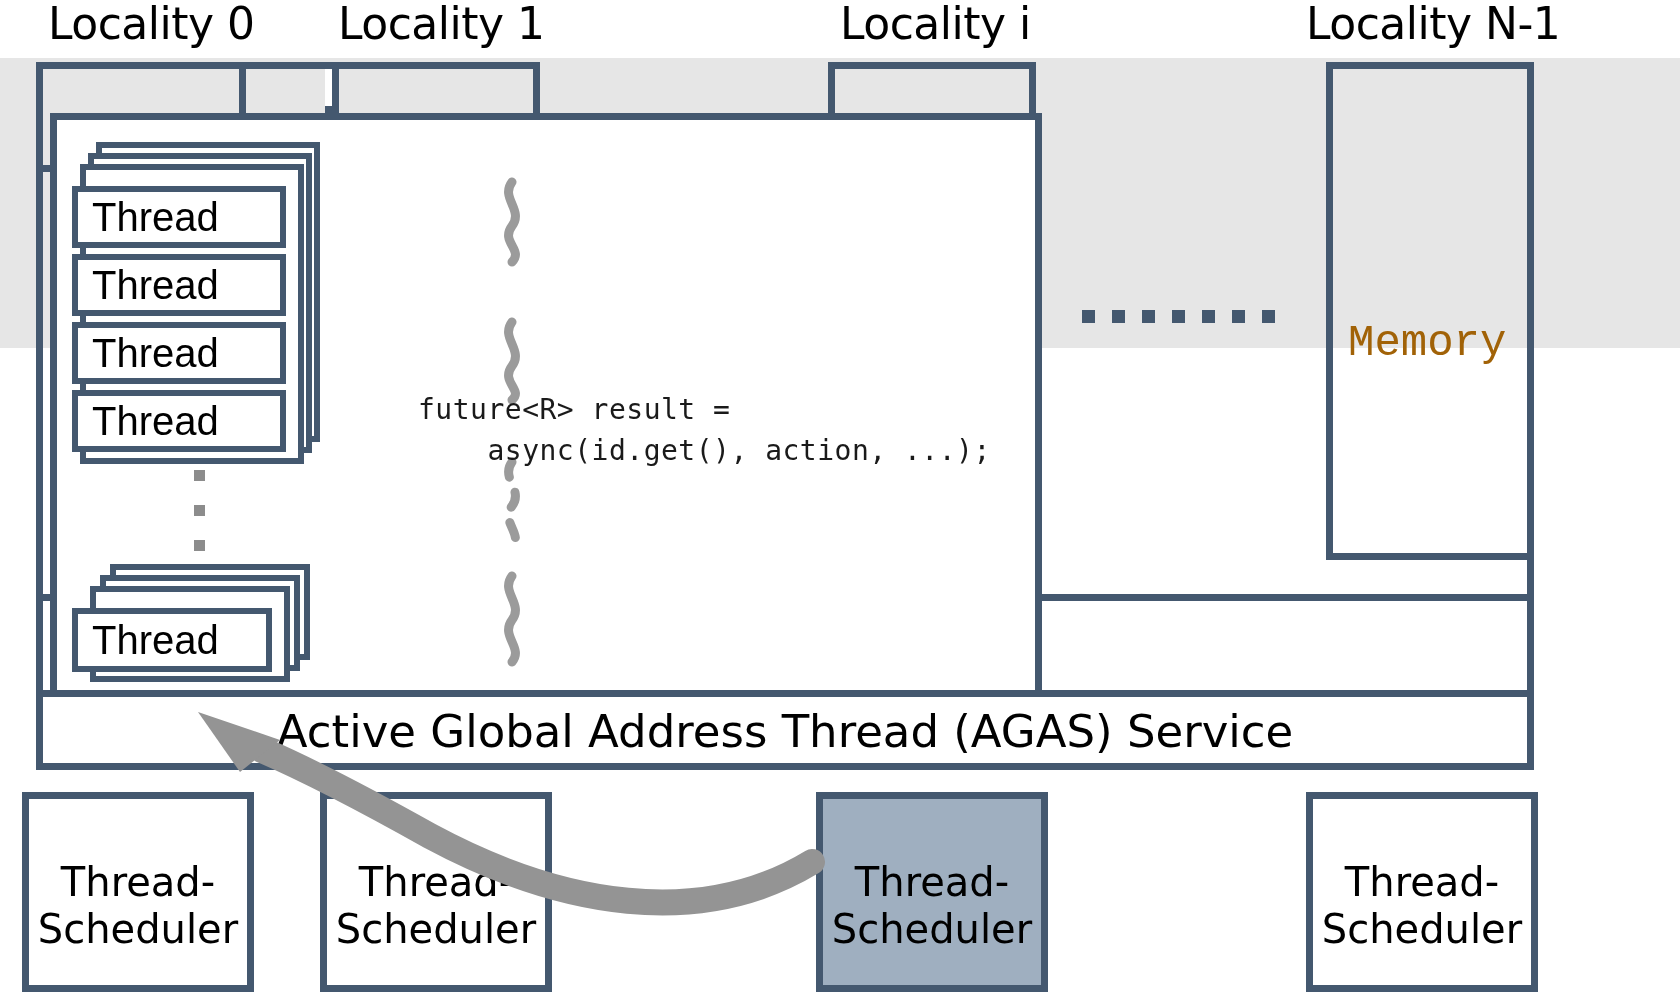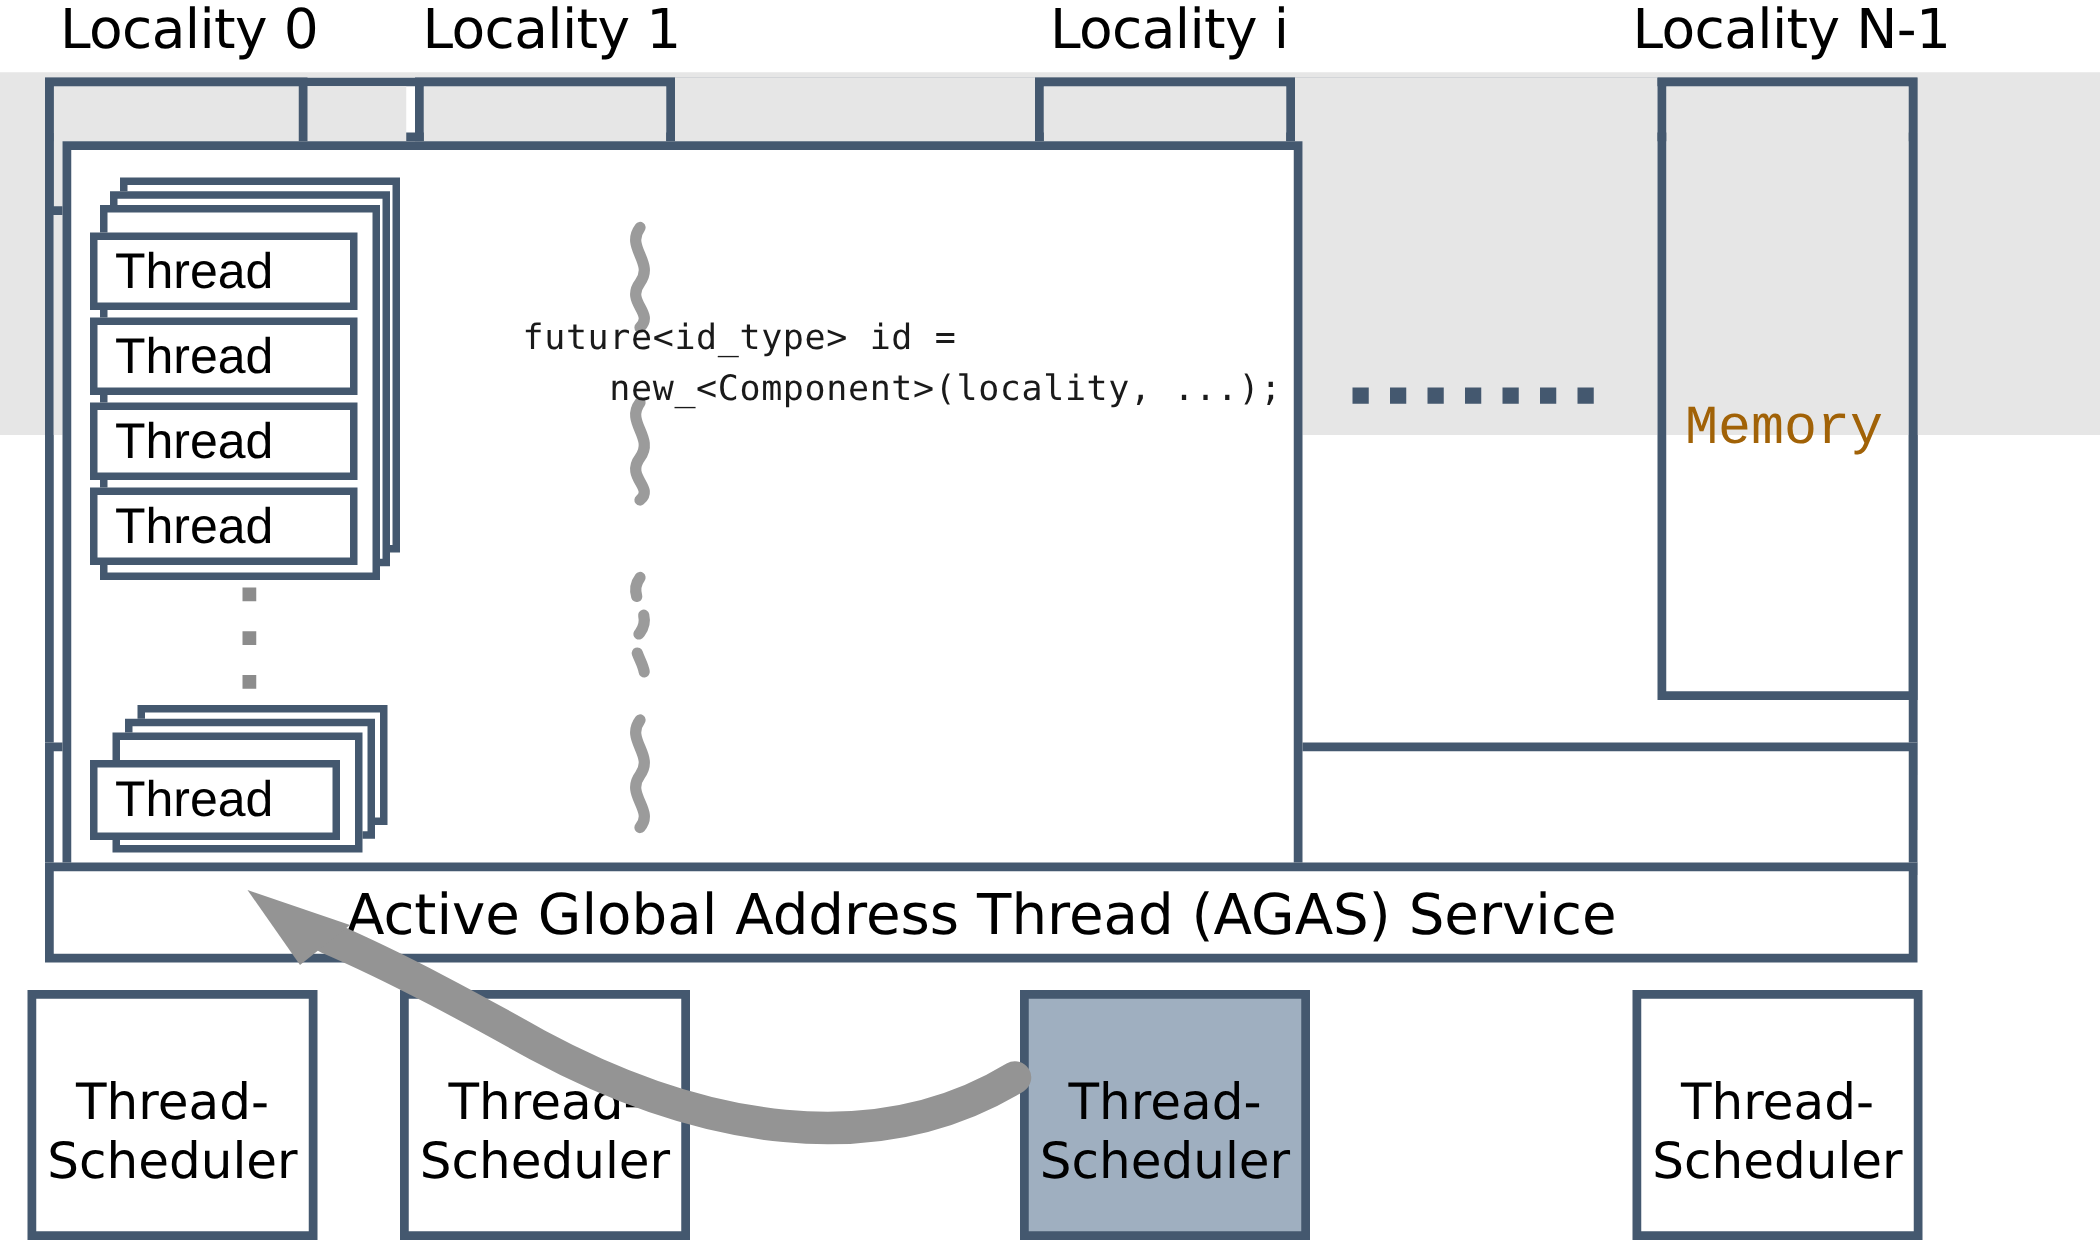--- a/index.html
+++ b/index.html
@@ -155,22 +155,22 @@
       <path d="M512,182 C500,198 524,210 512,226 C500,242 524,250 512,262"></path>
 
       <path d="M512,322 C500,338 524,350 512,366 C500,382 524,390 512,400"></path>
 
       <path d="M512,462 C500,478 524,490 512,506 C500,522 524,534 512,548" stroke-dasharray="16 16"></path>
 
       <path d="M512,576 C500,592 524,604 512,620 C500,636 524,648 512,662"></path>
     </g>
   </svg>
 
-  <div class="code" style="left:418px;top:250px;">future&lt;id_type&gt; id =
-    new_&lt;Component&gt;(locality, ...);</div>
+  <div class="code" style="left:418px;top:390px;">future&lt;R&gt; result =
+    async(id.get(), action, ...);</div>
 
   <div class="blue-box white" style="left:36px;top:690px;width:1498px;height:80px;">
     <div class="agas-txt" style="left:0;top:12px;">Active Global Address Thread (AGAS) Service</div>
   </div>
 
   <div class="blue-box white" style="left:22px;top:792px;width:232px;height:200px;">
     <div class="sched-txt">
       <div>Thread-</div>
       <div>Scheduler</div>
     </div>

